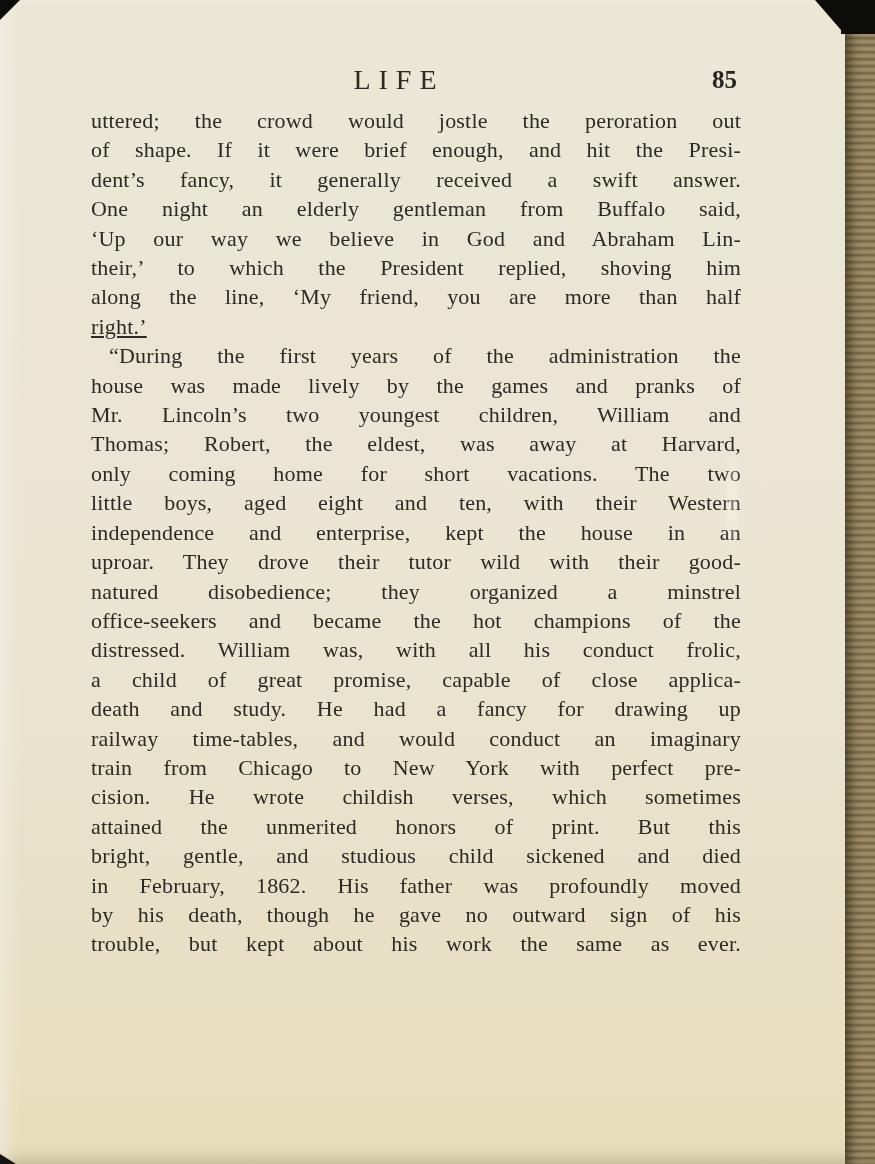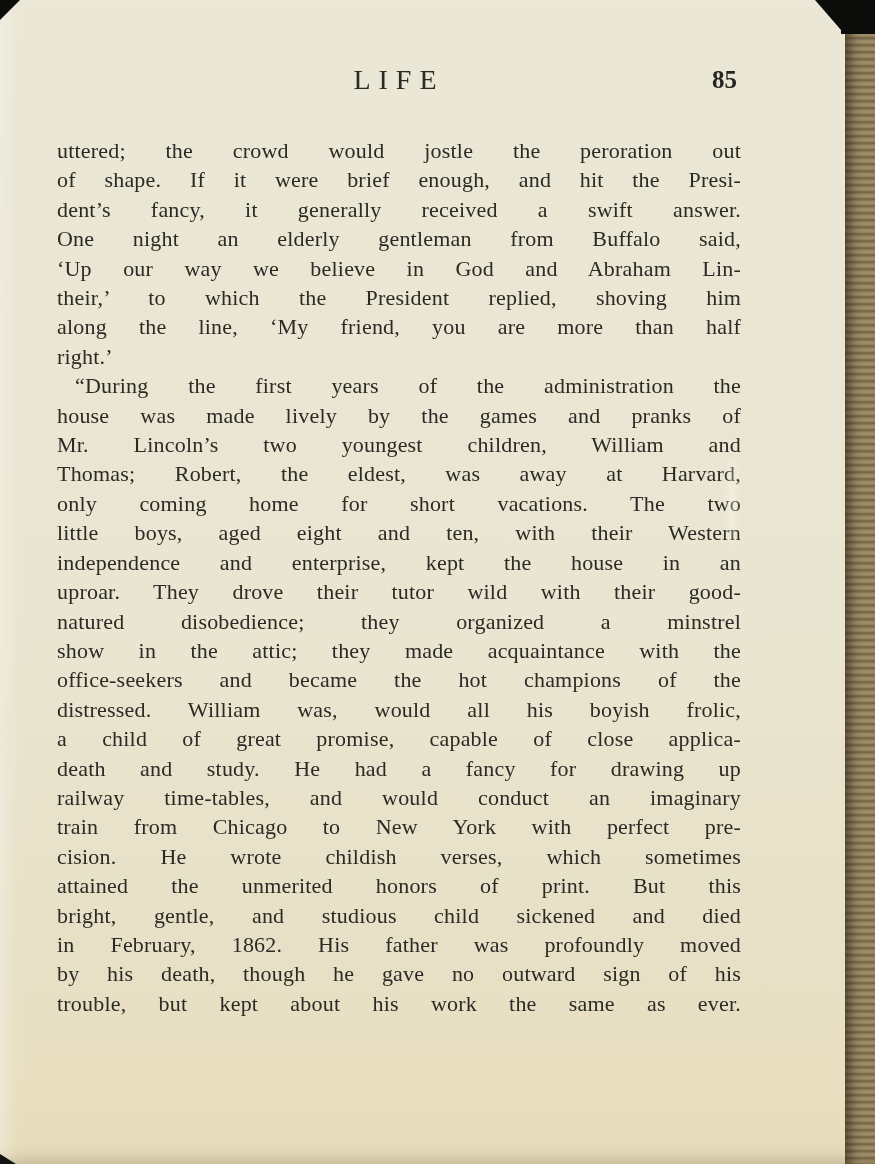--- a/index.html
+++ b/index.html
@@ -66,21 +66,21 @@
   .content {
     position: relative;
     margin-left: 57px;
     margin-right: 134px;
     padding-top: 62px;
     color: #2b2a25;
   }
   .header-row {
     position: relative;
     height: 36px;
-    margin-bottom: 38px;
+    margin-bottom: 8px;
   }
   .book-title {
     text-align: center;
     font-size: 28px;
     letter-spacing: 8px;
     line-height: 36px;
     color: #2b2a25;
   }
   .page-number {
     position: absolute;
@@ -93,24 +93,26 @@
   }
   .text-block {
     font-size: 22px;
     line-height: 29.4px;
     letter-spacing: 0.2px;
   }
   .line {
     text-align: justify;
     text-align-last: justify;
     white-space: normal;
+    margin-left: 34px;
   }
   .line.no-justify {
     text-align: left;
     text-align-last: left;
+    text-decoration: underline;
   }
   .line.indent {
     padding-left: 18px;
   }
   
   .blemish-right {
     position: absolute;
     top: 455px;
     right: 138px;
     width: 10px;
@@ -143,23 +145,22 @@
           <div class="line no-justify">right.’</div>
           <div class="line indent">“During the first years of the administration the</div>
           <div class="line">house was made lively by the games and pranks of</div>
           <div class="line">Mr. Lincoln’s two youngest children, William and</div>
           <div class="line">Thomas; Robert, the eldest, was away at Harvard,</div>
           <div class="line">only coming home for short vacations.  The two</div>
           <div class="line">little boys, aged eight and ten, with their Western</div>
           <div class="line">independence and enterprise, kept the house in an</div>
           <div class="line">uproar.  They drove their tutor wild with their good-</div>
           <div class="line">natured disobedience; they organized a minstrel</div>
-          <div class="line">show in the attic; they made acquaintance with the</div>
           <div class="line">office-seekers and became the hot champions of the</div>
-          <div class="line">distressed.  William was, would all his boyish frolic,</div>
+          <div class="line">distressed.  William was, with all his conduct frolic,</div>
           <div class="line">a child of great promise, capable of close applica-</div>
           <div class="line">death and study.  He had a fancy for drawing up</div>
           <div class="line">railway time-tables, and would conduct an imaginary</div>
           <div class="line">train from Chicago to New York with perfect pre-</div>
           <div class="line">cision.  He wrote childish verses, which sometimes</div>
           <div class="line">attained the unmerited honors of print.  But this</div>
           <div class="line">bright, gentle, and studious child sickened and died</div>
           <div class="line">in February, 1862.  His father was profoundly moved</div>
           <div class="line">by his death, though he gave no outward sign of his</div>
           <div class="line">trouble, but kept about his work the same as ever.</div>

